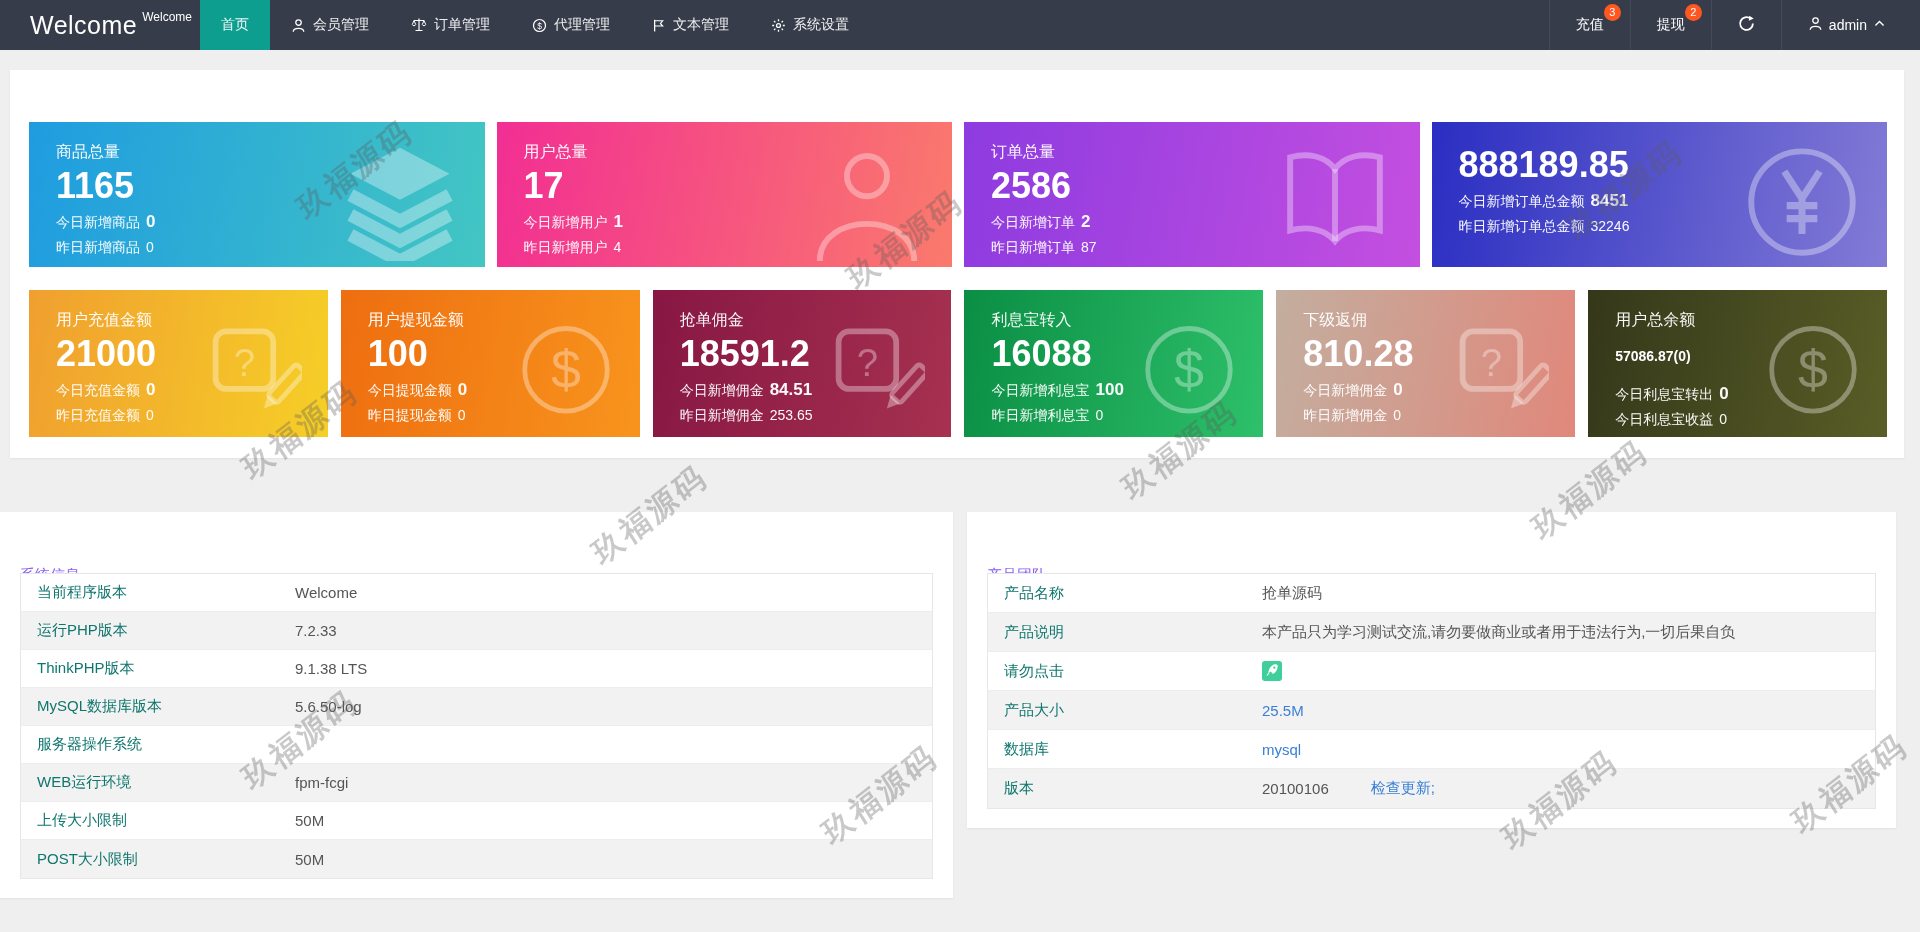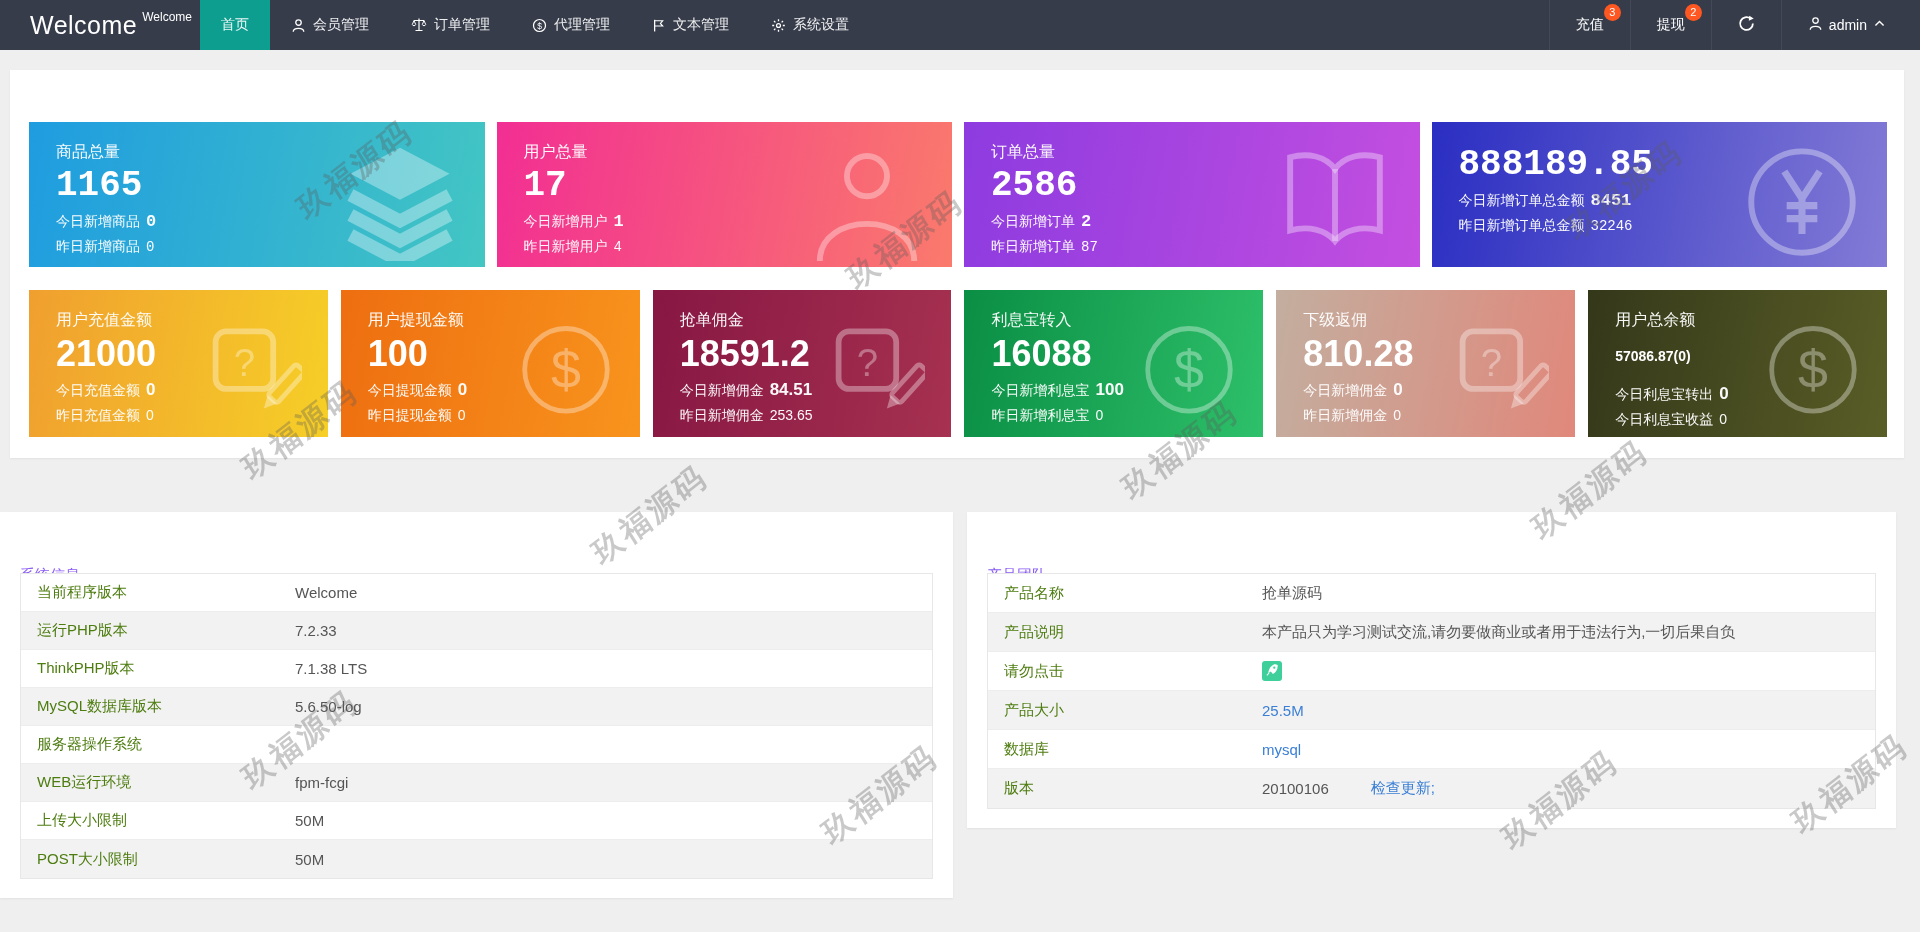--- a/index.html
+++ b/index.html
@@ -34,21 +34,21 @@
   .badge {
     position:absolute; top:4px; right:9px; min-width:17px; height:17px;
     background:#ff5722; border-radius:50%; color:#fff; font-size:11px;
     line-height:17px; text-align:center; padding:0 2px;
   }
   
   .panel { position:absolute; background:#fff; box-shadow:0 1px 2px rgba(0,0,0,.06); }
   #stats-panel { left:10px; top:70px; width:1894px; height:388px; }
   .panel-heading { position:absolute; left:20px; top:26px; font-size:15px; color:#8b5cf6;margin-top:28px; }
   .cards-row { position:absolute; left:19px; right:17px; display:flex; }
-  .cards-row.r1 { top:52px; height:145px; gap:12px;font-family:Liberation Mono, monospace; }
+  .cards-row.r1 { top:52px; height:145px; gap:12px; }
   .cards-row.r2 { top:220px; height:147px; gap:13px; }
   .stat-card {
     flex:1; position:relative; overflow:hidden; color:#fff;
     padding:20px 0 0 27px;
   }
   .card-title { font-size:16px; opacity:.96; }
   .card-value { font-size:36px; font-weight:bold; margin-top:4px; line-height:38px; }
   .card-value.small { font-size:14px; line-height:30px; margin-top:10px; padding-bottom:6px; }
   .card-line { font-size:14px; margin-top:7px; opacity:.97; }
   .card-line .v1 { font-size:17px; font-weight:bold; margin-left:6px; }
@@ -57,21 +57,21 @@
   .card-icon svg { display:block; }
   
   #sys-panel  { left:0;    top:512px; width:953px; height:386px; }
   #team-panel { left:967px; top:512px; width:929px; height:316px; }
   .info-table { position:absolute; left:20px; right:20px; top:61px; border:1px solid #e7e7e7; background:#fff; }
   .info-row { display:flex; align-items:center; border-bottom:1px solid #ededed; font-size:15px; }
   .info-row:last-child { border-bottom:none; }
   .info-row:nth-child(even) { background:#f2f2f2; }
   #sys-panel  .info-row { height:38px; }
   #team-panel .info-row { height:39px; }
-  .info-label { width:274px; padding-left:16px; color:#4d7c0f; flex-shrink:0; }
+  .info-label { width:274px; padding-left:16px; color:#0f766e; flex-shrink:0; }
   .info-value { flex:1; color:#555; display:flex; align-items:center; }
   .link { color:#3a7fd5; text-decoration:none; cursor:pointer; }
   .update-link { margin-left:42px; }
   .rocket-box {
     width:20px; height:20px; background:#3ecf9a; border-radius:3px;
     display:flex; align-items:center; justify-content:center; cursor:pointer;
   }
   
   .wm {
     position:absolute; font-size:31px; font-weight:bold; letter-spacing:3px;
@@ -314,21 +314,21 @@
       <div class="info-row">
         <div class="info-label">当前程序版本</div>
                    <div class="info-value">Welcome</div>
       </div>
       <div class="info-row">
         <div class="info-label">运行PHP版本</div>
                    <div class="info-value">7.2.33</div>
       </div>
       <div class="info-row">
         <div class="info-label">ThinkPHP版本</div>
-                   <div class="info-value">7.1.38 LTS</div>
+                   <div class="info-value">9.1.38 LTS</div>
       </div>
       <div class="info-row">
         <div class="info-label">MySQL数据库版本</div>
                    <div class="info-value">5.6.50-log</div>
       </div>
       <div class="info-row">
         <div class="info-label">服务器操作系统</div>
       </div>
       <div class="info-row">
         <div class="info-label">WEB运行环境</div>

